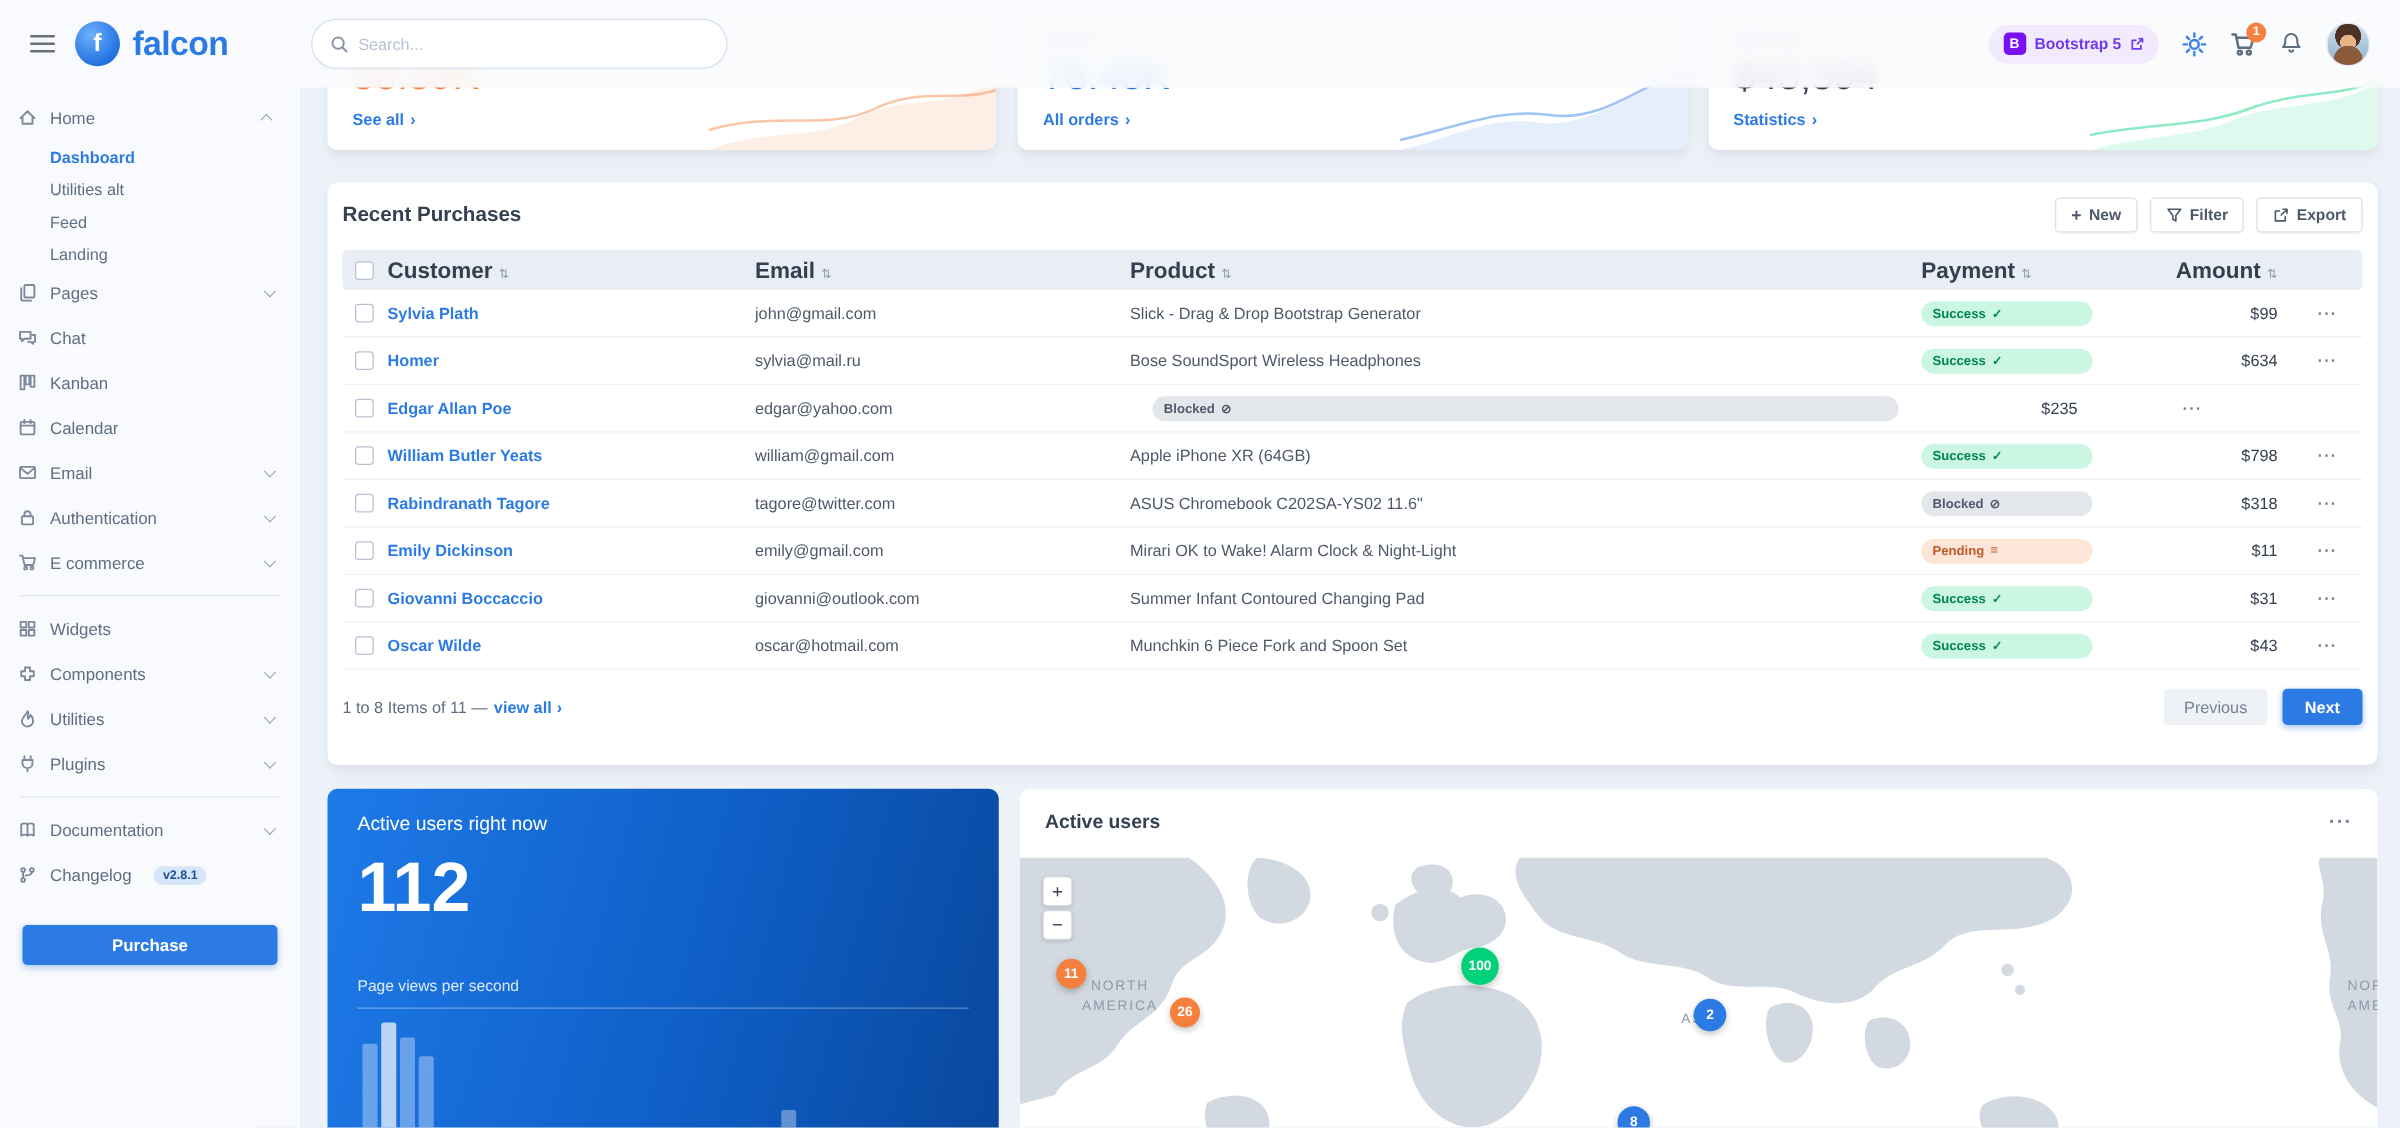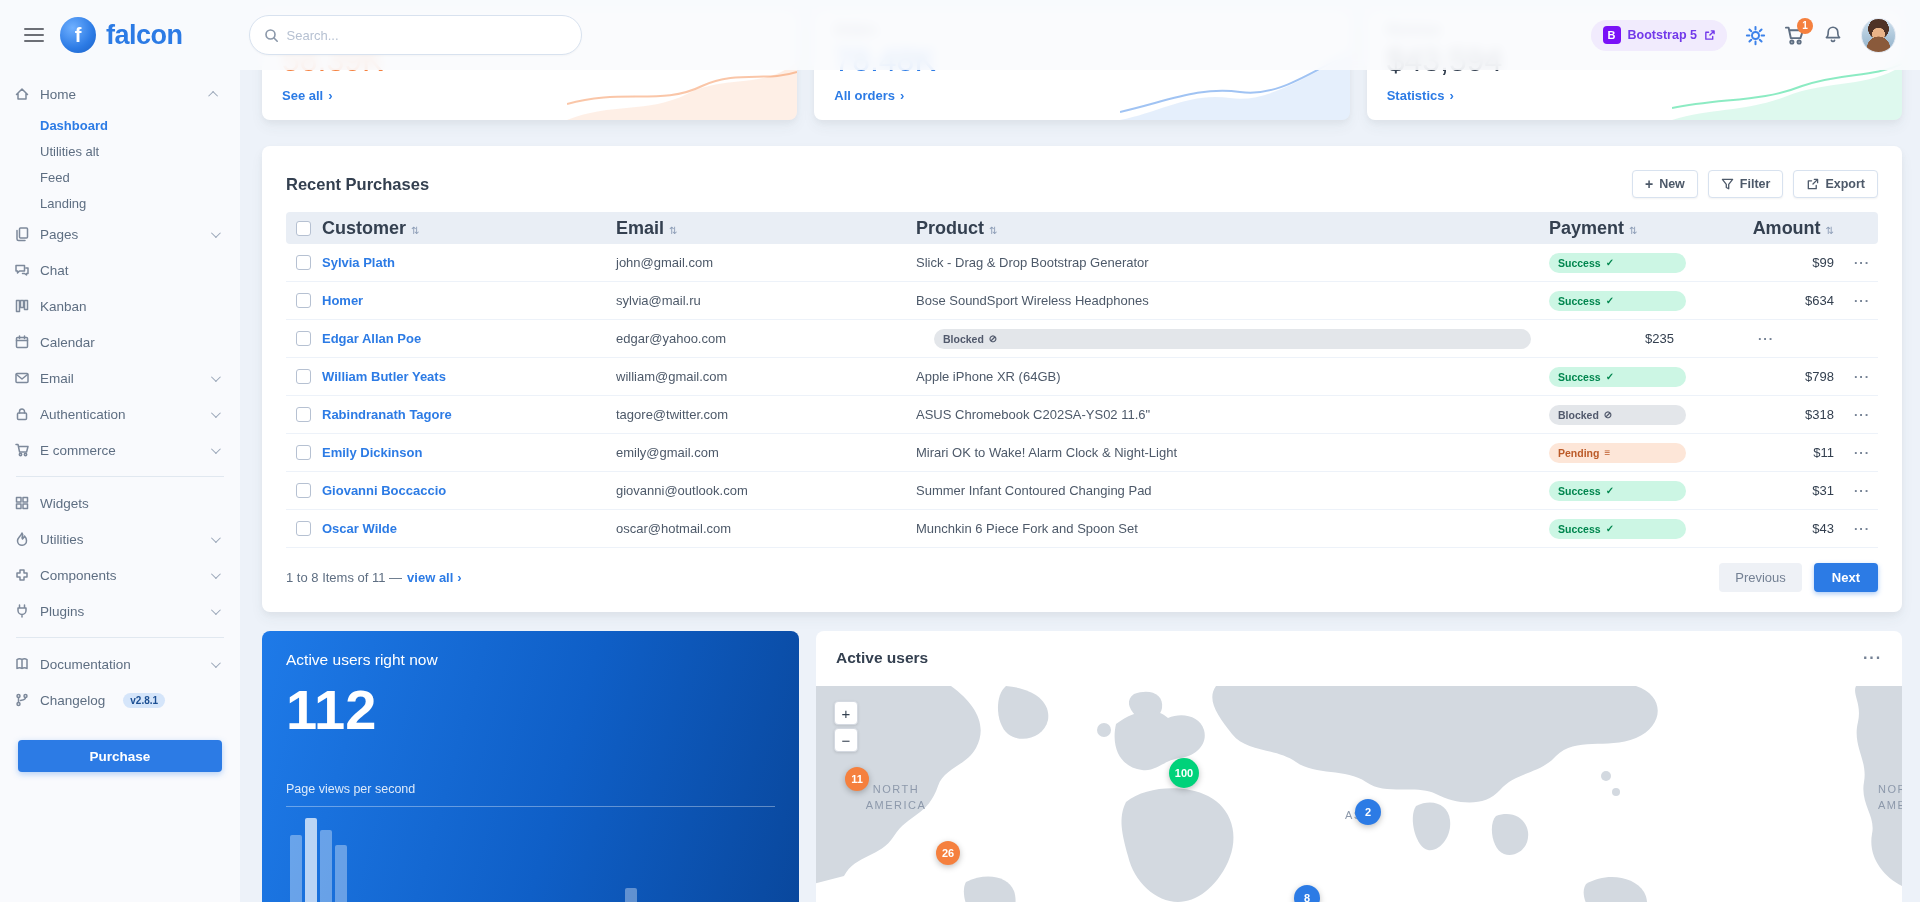--- a/index.html
+++ b/index.html
@@ -64,21 +64,21 @@
   .stat-title { font-size:13px; font-weight:600; color:#5e6e82; height:16px; }
   .stat-value { font-size:32px; font-weight:500; margin-top:4px; line-height:1.15; }
   .stat-value.orange { color:#f5803e; }
   .stat-value.blue { color:#2c7be5; }
   .stat-value.dark { color:#344050; }
   .stat-link { display:inline-block; margin-top:9px; font-size:13px; font-weight:600; color:#2c7be5; cursor:pointer; }
   .stat-link::after { content:"›"; margin-left:5px; font-weight:700; }
   .stat-deco { position:absolute; right:0; bottom:0; width:230px; height:78px; pointer-events:none; }
 
   
-  .purchases-card { position:absolute; top:146px; left:0; width:1640px; height:466px; padding:24px; }
+  .purchases-card { position:absolute; top:146px; left:0; width:1640px; height:466px; padding:12px; }
   .pc-head { display:flex; align-items:center; }
   .pc-title { font-size:16.5px; font-weight:700; color:#344050; }
   .pc-actions { margin-left:auto; display:flex; gap:10px; }
   .btn-light { display:inline-flex; align-items:center; gap:6px; background:#fff; border:1px solid #d8e2ef; border-radius:4px;
     padding:6px 12px; font-size:12.5px; font-weight:600; color:#4d5969; cursor:pointer; font-family:"Liberation Sans", sans-serif;
     box-shadow:0 1px 2px rgba(0,0,0,.05); }
   .plus-glyph { font-size:14px; font-weight:700; color:#4d5969; line-height:1; }
 
   .tbl { margin-top:14px; }
   .tr { display:grid; grid-template-columns:36px 294px 300px 615px 155px 160px 1fr; align-items:center; height:38px;
@@ -368,21 +368,21 @@
     </div>
     <div class="map-label" style="left:529px; top:176px;">
       <div>ASIA</div>
     </div>
     <div class="map-label" style="left:1062px; top:150px; text-align:left;">
       <div>NORTH</div>
         <div>AMERICA</div>
     </div>
 
     <div class="marker orange m24" style="left:41px; top:148px;">11</div>
-    <div class="marker orange m24" style="left:132px; top:179px;margin-top:43px;">26</div>
+    <div class="marker orange m24" style="left:132px; top:179px;">26</div>
     <div class="marker green m30" style="left:340px; top:142px;">100</div>
     <div class="marker blue m26" style="left:552px; top:181px;">2</div>
     <div class="marker blue m26" style="left:491px; top:267px;">8</div>
   </div>
 </div>
 
 <nav class="sidebar">
   <div class="snav-item">
     <span class="sicon">
         <svg width="16" height="16" viewBox="0 0 16 16">
@@ -473,33 +473,33 @@
           <rect x="9" y="2.5" width="4.5" height="4.5"></rect>
           <rect x="2.5" y="9" width="4.5" height="4.5"></rect>
           <rect x="9" y="9" width="4.5" height="4.5"></rect>
         </svg>
       </span>
     <span>Widgets</span>
   </div>
   <div class="snav-item">
     <span class="sicon">
         <svg width="16" height="16" viewBox="0 0 16 16">
+          <path d="M6 3h4v3h3v4h-3v3H6v-3H3V6h3z"></path>
+        </svg>
+      </span>
+    <span>Components</span>
+    <span class="chev"></span>
+  </div>
+  <div class="snav-item">
+    <span class="sicon">
+        <svg width="16" height="16" viewBox="0 0 16 16">
           <path d="M8 2c2.5 2.5-1.5 4 .5 6 1-1 1.5-1.5 2-3 1.5 1.5 2 3 2 4.5A4.5 4.5 0 0 1 3.5 10C3.5 6.5 6.5 6 8 2z"></path>
         </svg>
       </span>
     <span>Utilities</span>
-    <span class="chev"></span>
-  </div>
-  <div class="snav-item">
-    <span class="sicon">
-        <svg width="16" height="16" viewBox="0 0 16 16">
-          <path d="M6 3h4v3h3v4h-3v3H6v-3H3V6h3z"></path>
-        </svg>
-      </span>
-    <span>Components</span>
     <span class="chev"></span>
   </div>
   <div class="snav-item">
     <span class="sicon">
         <svg width="16" height="16" viewBox="0 0 16 16">
           <path d="M5.5 2v3M10.5 2v3M4 5h8v2.5a4 4 0 0 1-8 0zM8 11.5V14"></path>
         </svg>
       </span>
     <span>Plugins</span>
     <span class="chev"></span>

